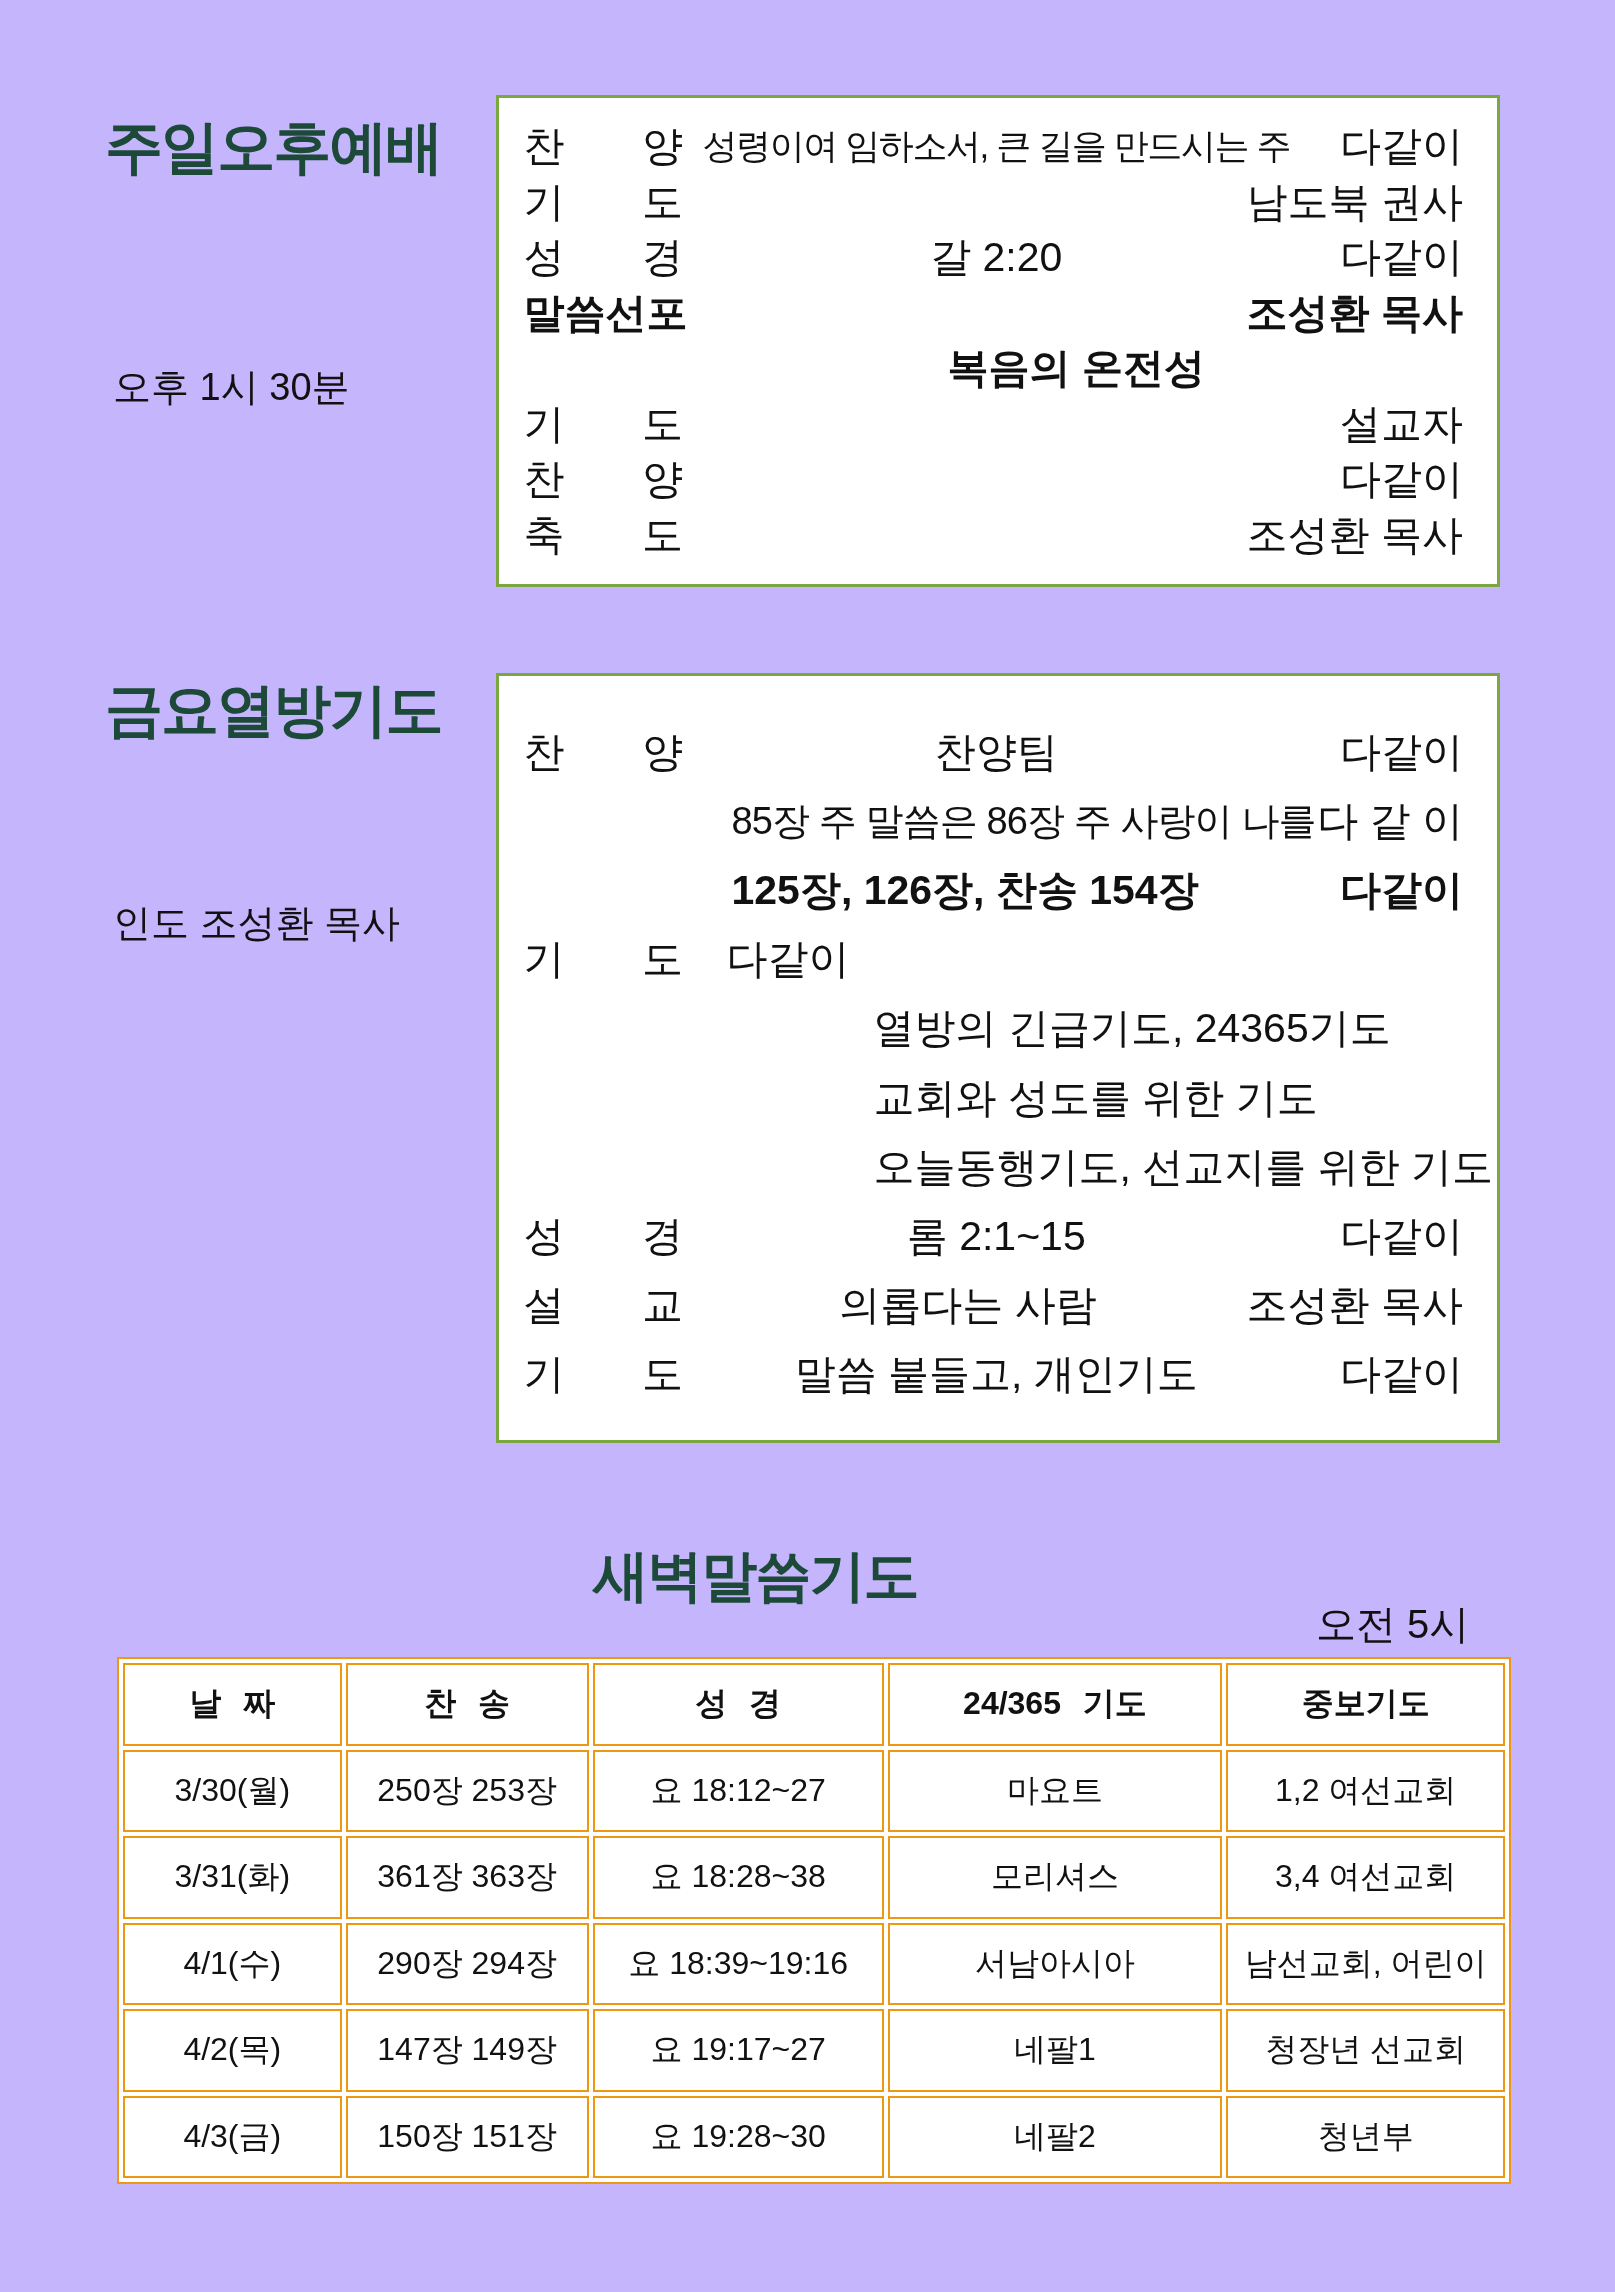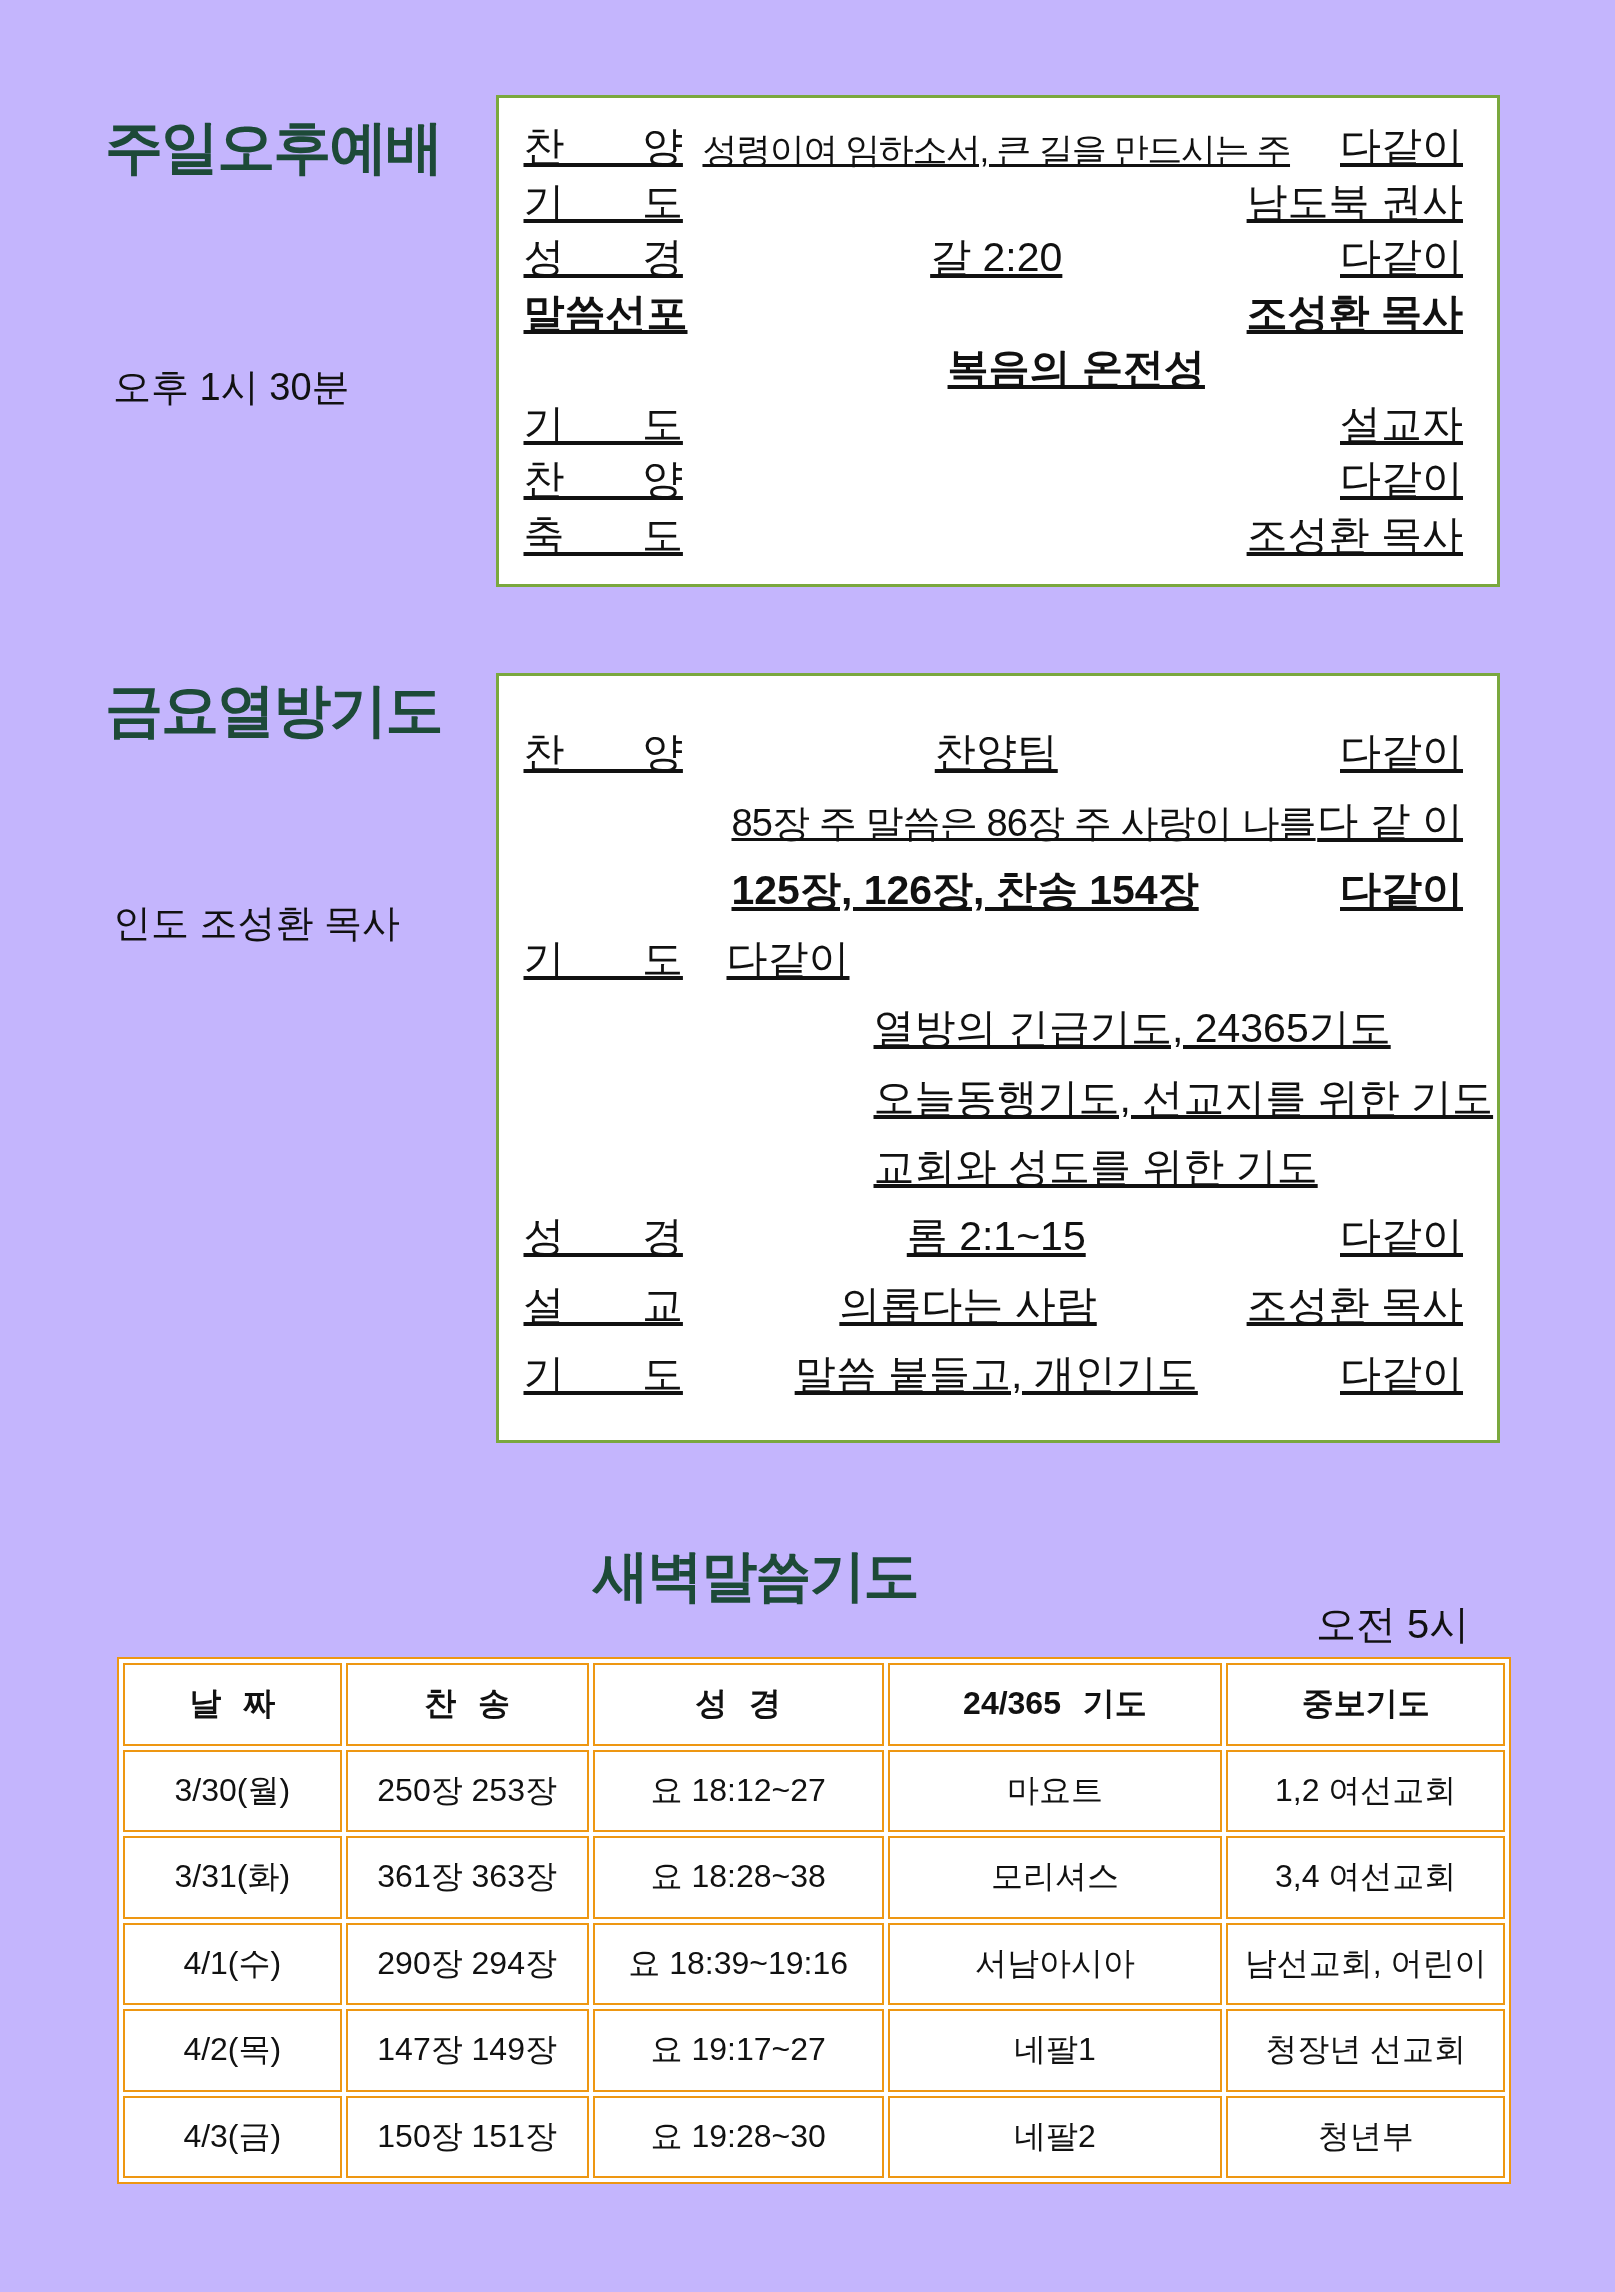--- a/index.html
+++ b/index.html
@@ -35,21 +35,21 @@
 
   
   .order-box{
     position:absolute;background:#ffffff;
     border:3.8px solid var(--box-green);
     display:flex;flex-direction:column;justify-content:space-between;
   }
   .box1{left:496px;top:95px;width:1004px;height:492px;padding:21px 34px 21px 24.5px;}
   .box2{left:496px;top:673px;width:1004px;height:770px;padding:49px 34px 38px 24.5px;}
 
-  .brow{display:flex;align-items:flex-end;font-size:41px;white-space:nowrap;text-decoration:underline;}
+  .brow{display:flex;align-items:center;font-size:41px;white-space:nowrap;}
   .b-lbl{flex:none;width:166px;word-spacing:66px;overflow:visible;}
   .b-ctr{flex:1 1 auto;text-align:center;min-width:0;}
   .b-rgt{flex:none;min-width:160px;text-align:right;}
   .b-rgt:empty{min-width:0;}
   .bold{font-weight:bold;}
   .csmall{font-size:35px;letter-spacing:-1.4px;}
   .f40{font-size:38px;letter-spacing:-0.9px;}
   .cleft .b-ctr{text-align:left;padding-left:42px;}
   .cindent .b-ctr{text-align:left;padding-left:184px;}
 
@@ -142,26 +142,26 @@
       <span class="b-lbl">기 도</span>
       <span class="b-rgt">다같이</span>
     </div>
     <div class="brow cindent">
       <span class="b-lbl"></span>
       <span class="b-ctr">열방의 긴급기도, 24365기도</span>
       <span class="b-rgt"></span>
     </div>
     <div class="brow cindent">
       <span class="b-lbl"></span>
+      <span class="b-ctr">교회와 성도를 위한 기도</span>
+      <span class="b-rgt"></span>
+    </div>
+    <div class="brow cindent">
+      <span class="b-lbl"></span>
       <span class="b-ctr">오늘동행기도, 선교지를 위한 기도</span>
-      <span class="b-rgt"></span>
-    </div>
-    <div class="brow cindent">
-      <span class="b-lbl"></span>
-      <span class="b-ctr">교회와 성도를 위한 기도</span>
       <span class="b-rgt"></span>
     </div>
     <div class="brow">
       <span class="b-lbl">성 경</span>
       <span class="b-ctr">롬 2:1~15</span>
       <span class="b-rgt">다같이</span>
     </div>
     <div class="brow">
       <span class="b-lbl">설 교</span>
       <span class="b-ctr">의롭다는 사람</span>

